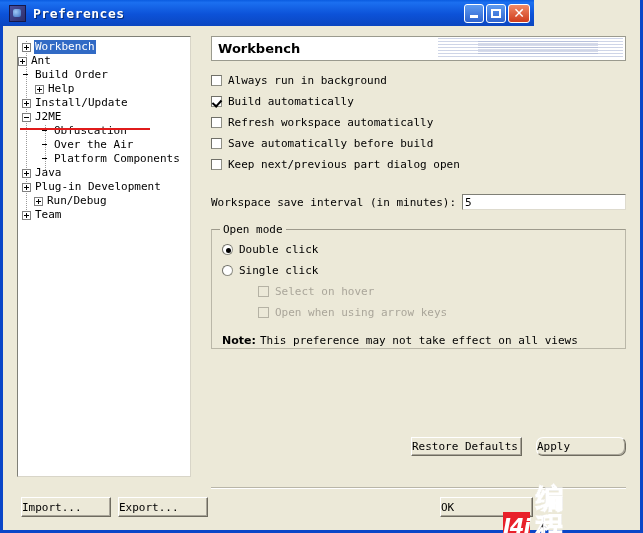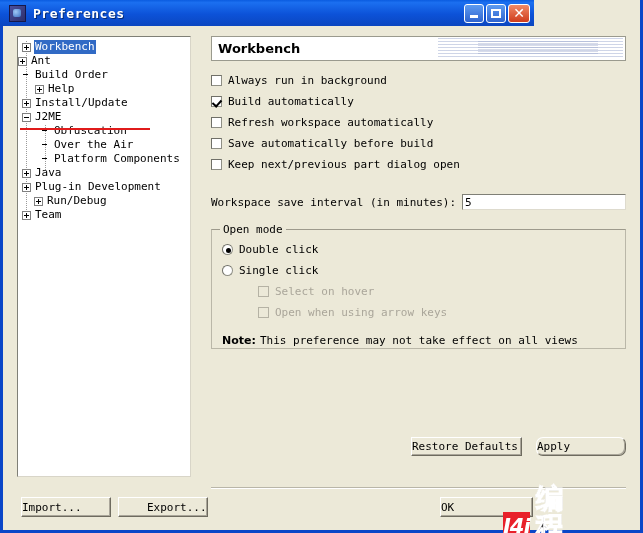--- a/index.html
+++ b/index.html
@@ -356,21 +356,21 @@
         </div>
       </div>
     </div>
 
     <div class="sep"></div>
 
     <div class="bottom-left">
       <div class="btn" style="width:90px;height:20px;">
         <span>Import...</span>
       </div>
-      <div class="btn" style="width:90px;height:20px;margin-left:7px;padding-left:28px;">
+      <div class="btn" style="width:90px;height:20px;margin-left:7px;">
         <span>Export...</span>
       </div>
     </div>
 
     <div class="bottom-right">
       <div class="btn" style="width:93px;height:20px;">
         <span>OK</span>
       </div>
     </div>
 

